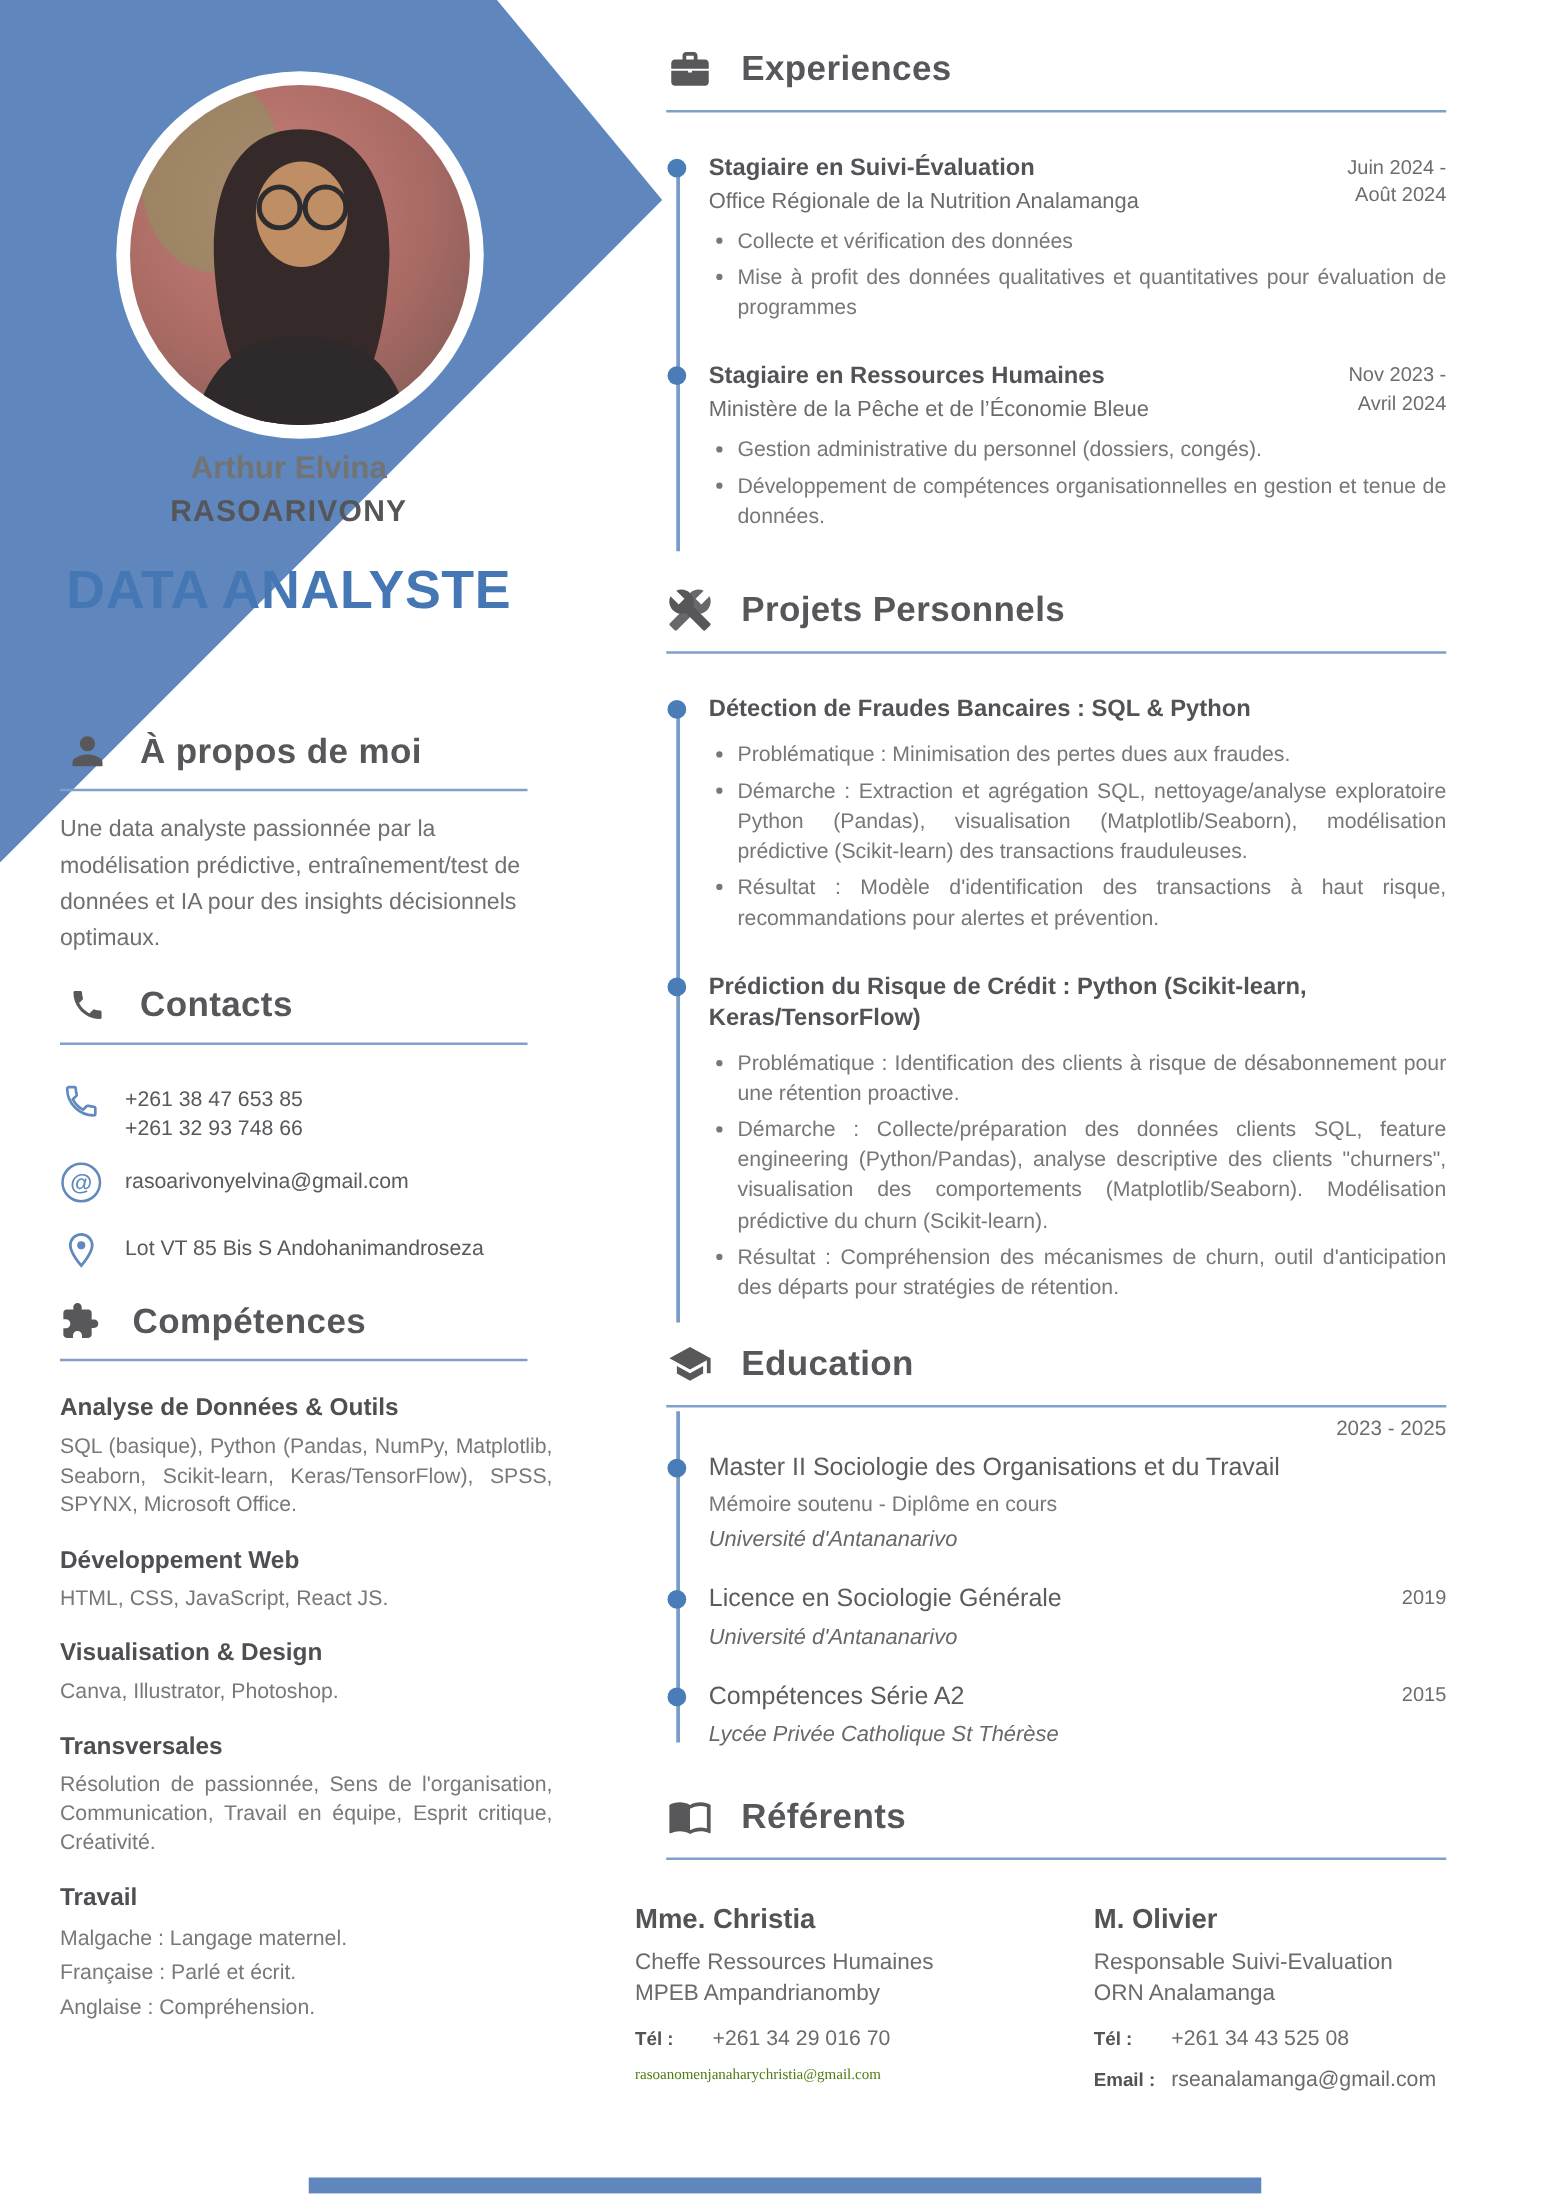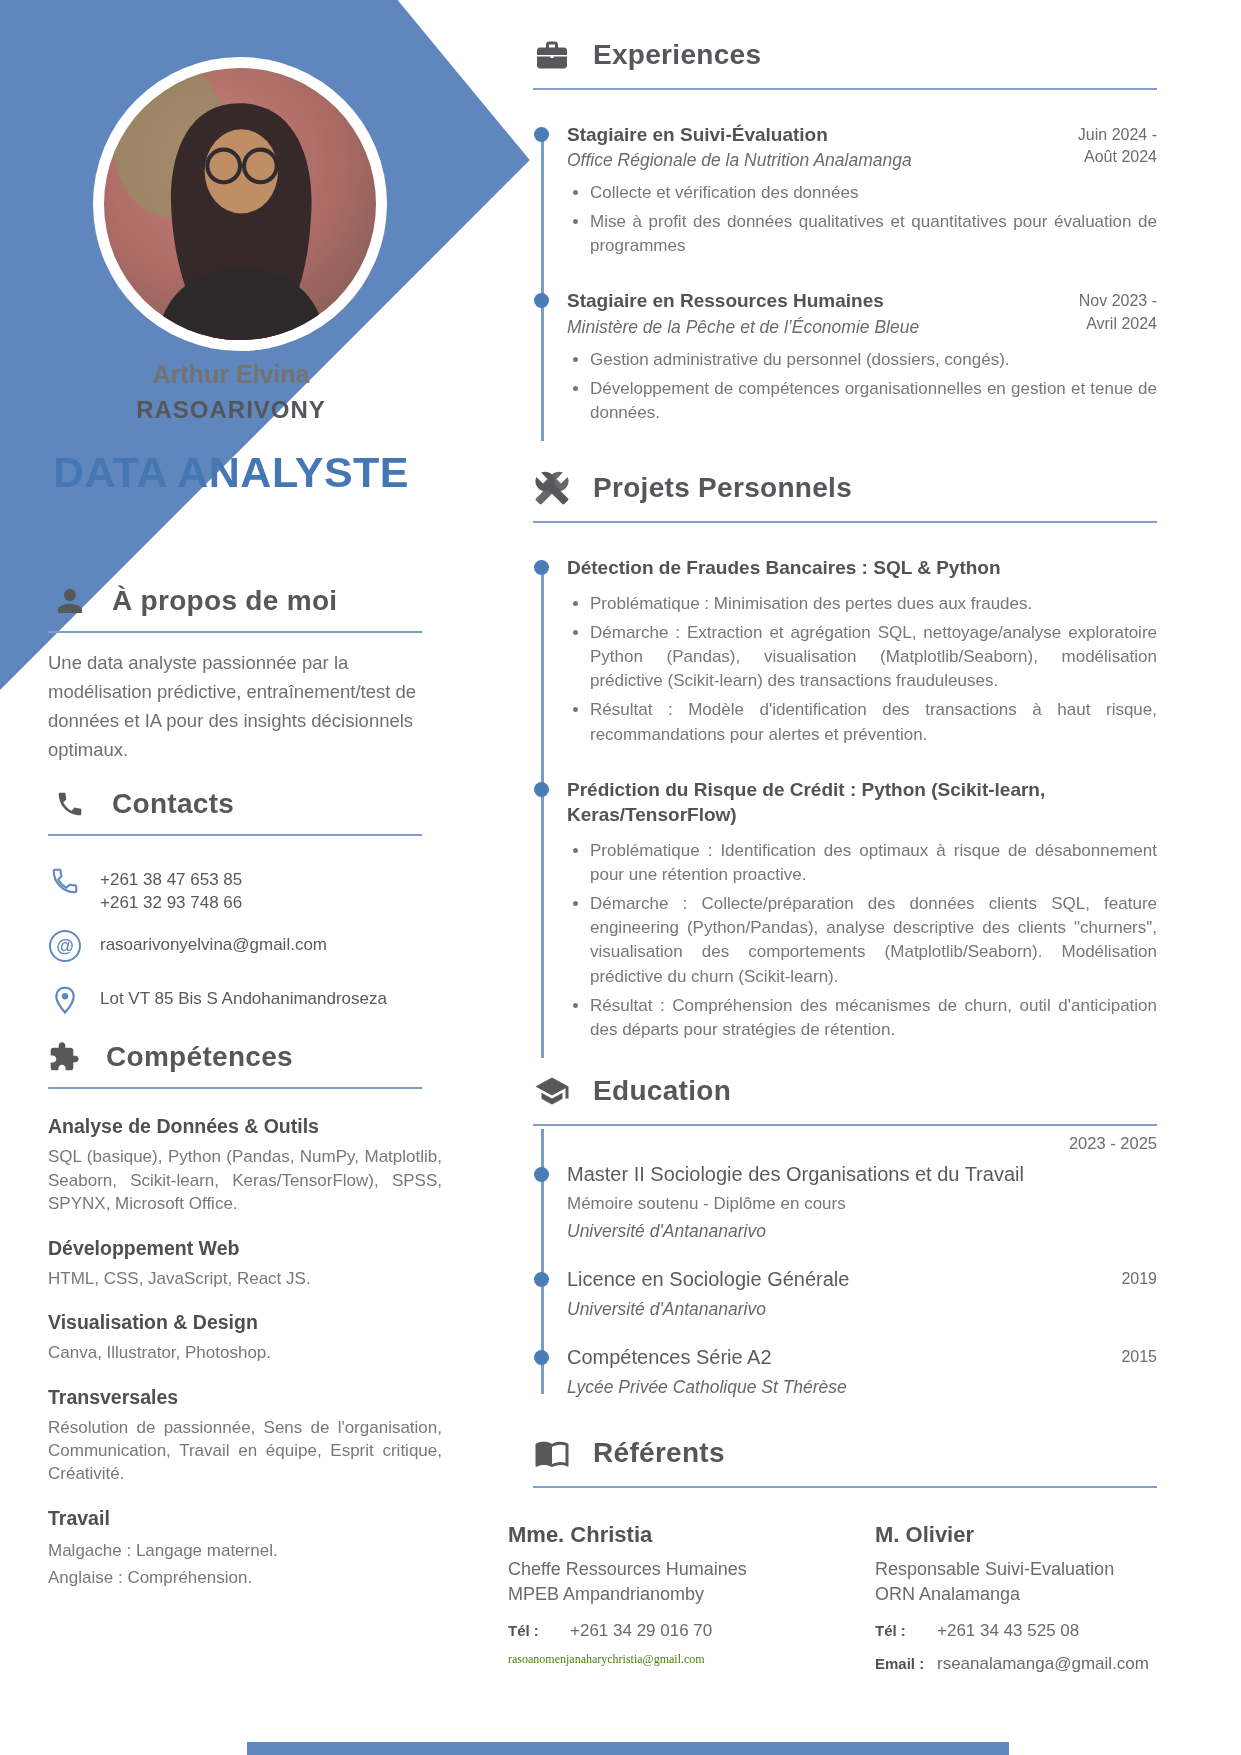--- a/index.html
+++ b/index.html
@@ -52,21 +52,21 @@
   .timeline{position:relative;margin-top:32px;}
   .timeline::before{content:"";position:absolute;left:8px;top:10px;bottom:-16px;width:2.5px;background:#7a9cc9;}
   .titem{position:relative;padding-left:34px;margin-top:30px;}
   .titem:first-child{margin-top:0;}
   .dot{position:absolute;left:1px;top:5px;width:15px;height:15px;border-radius:50%;background:#4a7cb8;z-index:1;}
   .trow{position:relative;}
   .titem h3{margin:0;font-size:19px;font-weight:700;color:#525356;line-height:1.32;padding-right:135px;}
   .proj h3{padding-right:20px;}
   .dates{position:absolute;right:0;top:2px;text-align:right;font-size:16px;color:#6c6d70;line-height:1.4;}
   .dates span{display:block;}
-  .org{font-style:italic;font-size:17.5px;color:#6a6b6e;margin-top:3px;}
+  .org{font-size:17.5px;color:#6a6b6e;margin-top:3px;}
   .bullets{margin:10px 0 0;padding-left:23px;list-style:disc;}
   .bullets li{font-size:17px;color:#76777a;line-height:1.42;margin-bottom:5px;text-align:justify;}
   .proj .bullets{margin-top:12px;}
   
   .period{text-align:right;font-size:16.5px;color:#6c6d70;margin-top:8px;}
   .edu-timeline{position:relative;margin-top:2px;}
   .edu-timeline::before{content:"";position:absolute;left:8px;top:-32px;bottom:4px;width:2.5px;background:#7a9cc9;}
   .eitem{position:relative;padding-left:34px;margin-top:24px;}
   .eitem h3{margin:0;font-size:20px;font-weight:400;color:#5a5b5e;padding-right:90px;line-height:1.3;}
   .eitem .dot{top:6px;}
@@ -201,20 +201,21 @@
         <p class="sk-body">Canva, Illustrator, Photoshop.</p>
       </div>
       <div class="sk-group">
         <h3>Transversales</h3>
         <p class="sk-body">Résolution de passionnée, Sens de l'organisation, Communication, Travail en équipe, Esprit critique, Créativité.</p>
       </div>
       <div class="sk-group">
         <h3>Travail</h3>
         <div class="lang-wrap">
           <div class="lang-line">Malgache : Langage maternel.</div>
+          <div class="lang-line">Française : Parlé et écrit.</div>
           <div class="lang-line">Anglaise : Compréhension.</div>
         </div>
       </div>
     </section>
   </aside>
 
   <main class="right">
 
     <section class="rsec">
       <div class="sec-head">
@@ -283,21 +284,21 @@
             <li>Problématique : Minimisation des pertes dues aux fraudes.</li>
             <li>Démarche : Extraction et agrégation SQL, nettoyage/analyse exploratoire Python (Pandas), visualisation (Matplotlib/Seaborn), modélisation prédictive (Scikit-learn) des transactions frauduleuses.</li>
             <li>Résultat : Modèle d'identification des transactions à haut risque, recommandations pour alertes et prévention.</li>
           </ul>
         </div>
 
         <div class="titem proj">
           <span class="dot"></span>
           <h3>Prédiction du Risque de Crédit : Python (Scikit-learn, Keras/TensorFlow)</h3>
           <ul class="bullets">
-            <li>Problématique : Identification des optimaux à risque de désabonnement pour une rétention proactive.</li>
+            <li>Problématique : Identification des clients à risque de désabonnement pour une rétention proactive.</li>
             <li>Démarche : Collecte/préparation des données clients SQL, feature engineering (Python/Pandas), analyse descriptive des clients "churners", visualisation des comportements (Matplotlib/Seaborn). Modélisation prédictive du churn (Scikit-learn).</li>
             <li>Résultat : Compréhension des mécanismes de churn, outil d'anticipation des départs pour stratégies de rétention.</li>
           </ul>
         </div>
 
       </div>
     </section>
 
     <section class="rsec" style="margin-top:30px;">
       <div class="sec-head">

